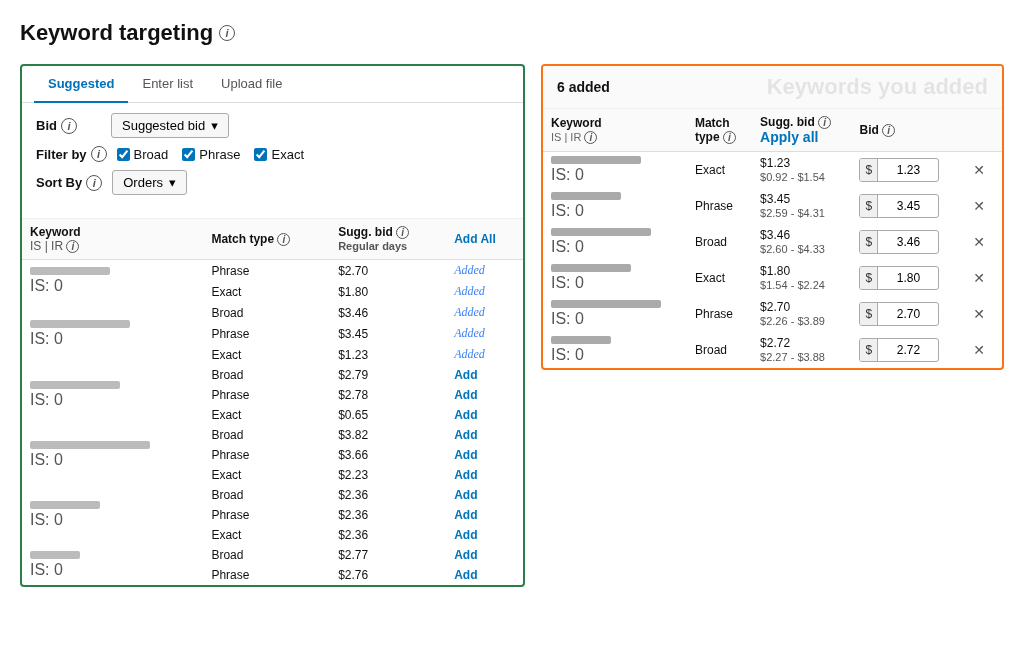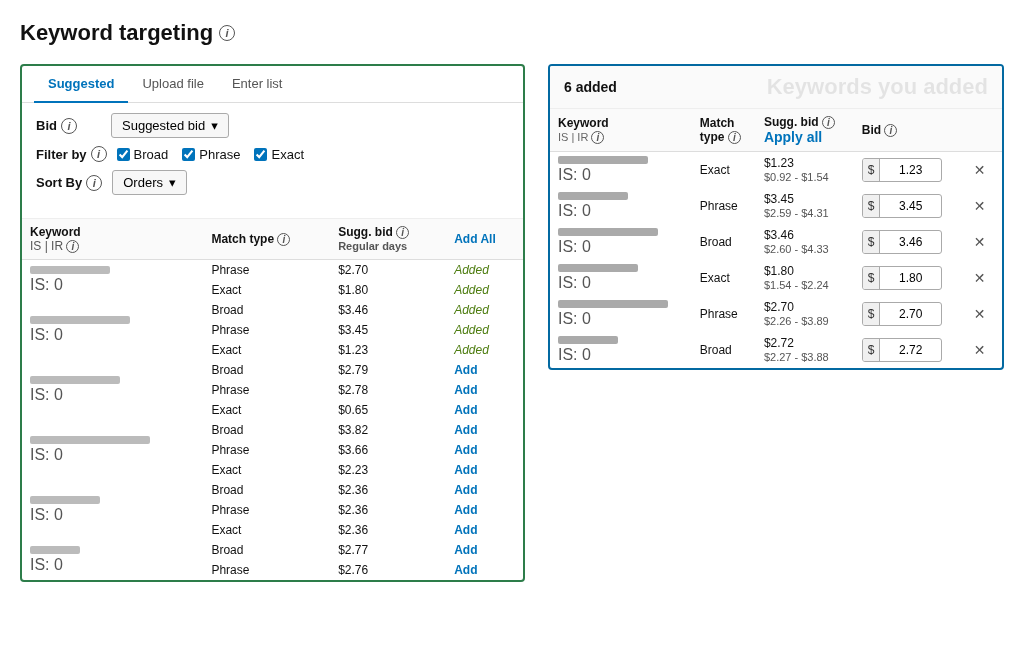--- a/index.html
+++ b/index.html
@@ -32,21 +32,21 @@
       border: 1.5px solid #555;
       border-radius: 50%;
       font-size: 11px;
       color: #555;
       cursor: pointer;
       font-style: italic;
       font-weight: bold;
     }
     .main-layout {
       display: flex;
-      gap: 23px;
+      gap: 16px;
       align-items: flex-start;
     }
     
     .left-panel {
       width: 505px;
       border: 2px solid #2d7d4a;
       border-radius: 4px;
       background: #fff;
       padding: 0;
       overflow: hidden;
@@ -156,44 +156,45 @@
     }
     .add-btn {
       color: #0073bb;
       background: none;
       border: none;
       cursor: pointer;
       font-size: 12px;
       font-weight: 600;
     }
     .added-text {
-      color: #4d7c0f;
+      color: #3b82f6;
       font-style: italic;
       font-size: 12px;
+      font-family: Liberation Serif, serif;
     }
     .keyword-bar {
       height: 8px;
       background: #bbb;
       border-radius: 2px;
       margin-bottom: 2px;
     }
     .keyword-bar.w80 { width: 80px; }
     .keyword-bar.w100 { width: 100px; }
     .keyword-bar.w120 { width: 120px; }
     .keyword-bar.w90 { width: 90px; }
     .keyword-bar.w70 { width: 70px; }
     .keyword-bar.w50 { width: 50px; }
     .is-text {
       font-size: 16px;
       color: #555;
     }
     
     .right-panel {
       flex: 1;
-      border: 2px solid #0369a1;
+      border: 2px solid #f97316;
       border-radius: 4px;
       background: #fff;
       overflow: hidden;
     }
     .right-header {
       display: flex;
       align-items: center;
       justify-content: space-between;
       padding: 8px 14px;
       border-bottom: 1px solid #eee;
@@ -296,22 +297,22 @@
     <span>Keyword targeting</span>
     <span class="info-icon">i</span>
   </div>
 
   <div class="main-layout">
 
     <div class="left-panel">
 
       <div class="tabs-row">
         <div class="tab active">Suggested</div>
+        <div class="tab">Enter list</div>
         <div class="tab">Upload file</div>
-        <div class="tab">Enter list</div>
       </div>
 
       <div class="left-controls">
         <div class="control-row">
           <span class="control-label">
             <span>Bid</span>
             <span class="info-icon">i</span>
           </span>
           <button class="dropdown-btn">
             <span>Suggested bid</span>

